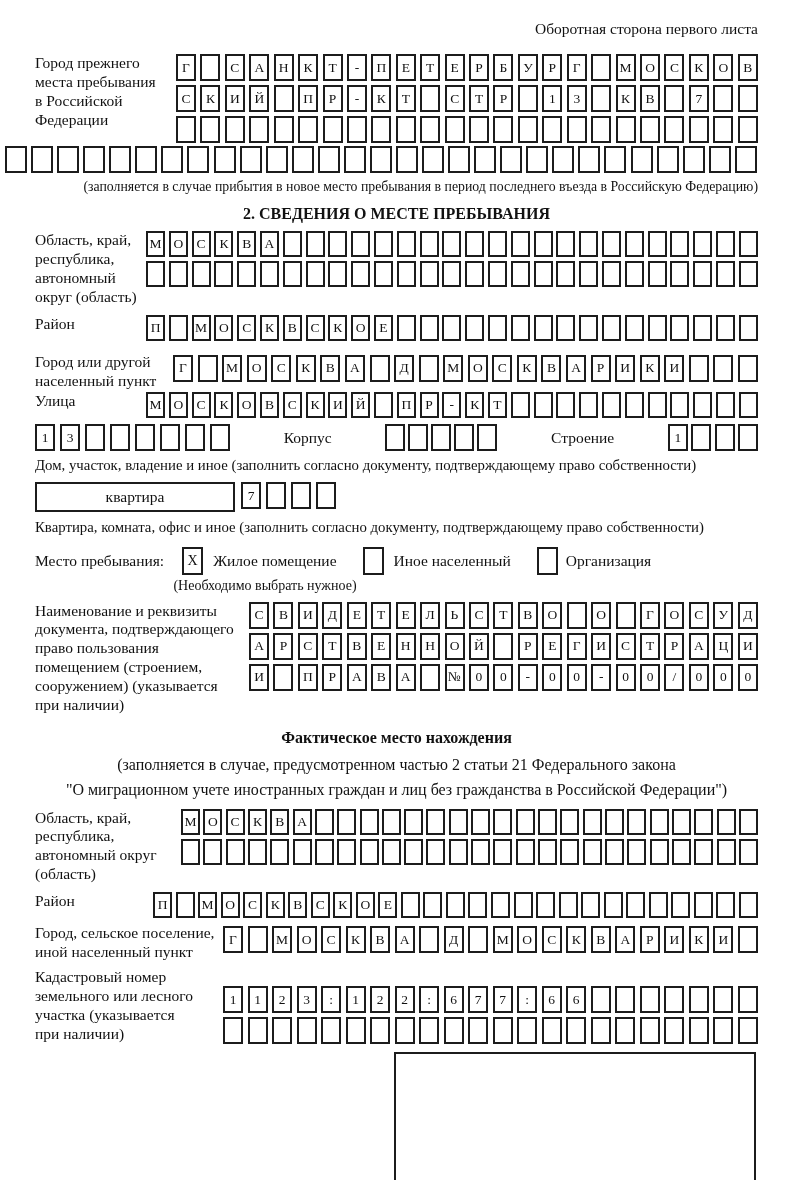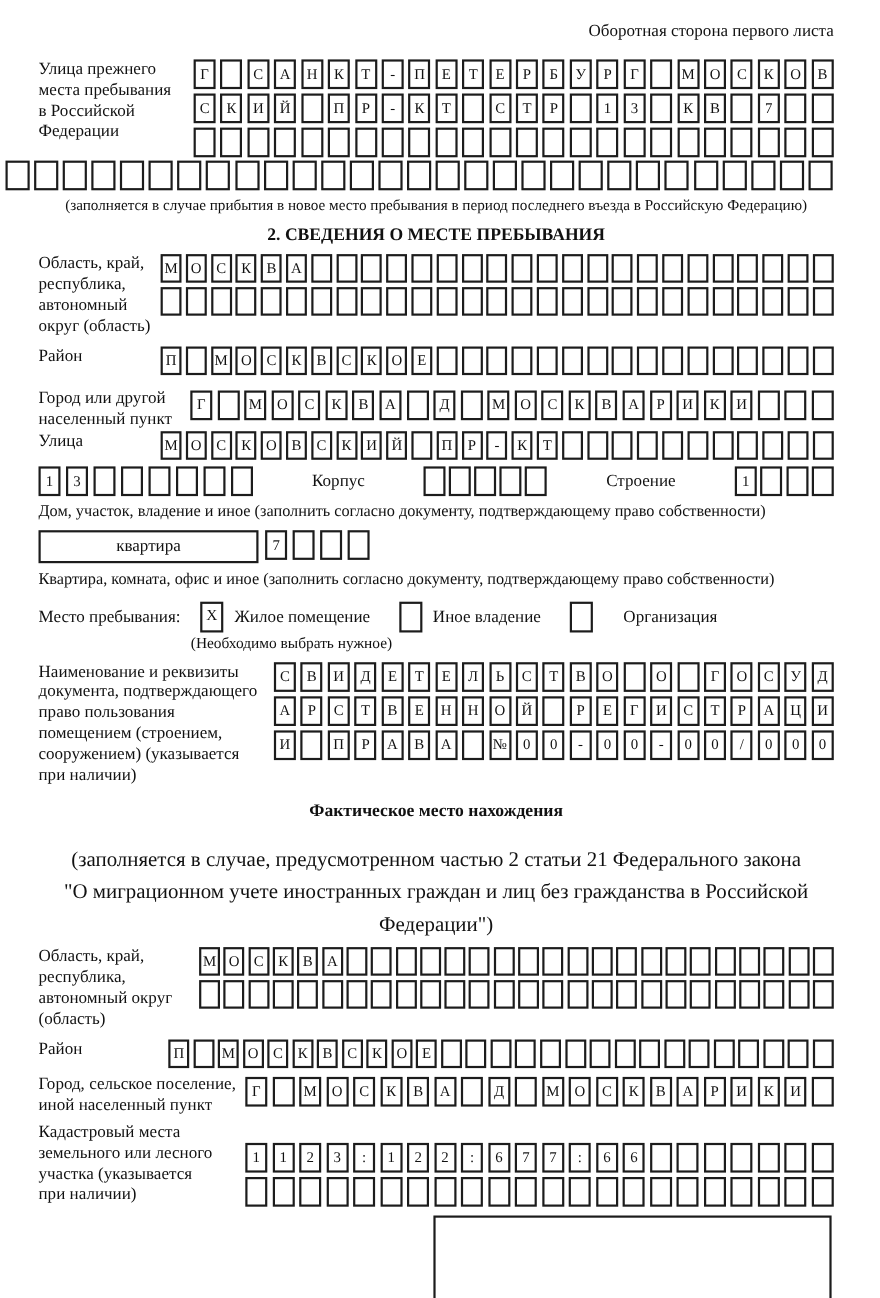--- a/index.html
+++ b/index.html
@@ -9,44 +9,44 @@
   .frow{display:flex;align-items:flex-start;}
   .flabel{font-size:15.5px;line-height:1.22;flex:0 0 auto;}
   .stack{margin-left:auto;display:flex;flex-direction:column;align-items:flex-end;row-gap:4px;}
   .boxrow{display:flex;justify-content:space-between;flex:0 0 auto;}
   .cell{box-sizing:border-box;border:2px solid #1c1c1c;width:20px;height:27px;display:flex;align-items:center;justify-content:center;font-size:13.5px;background:#fff;flex:0 0 auto;}
   .w582{width:582px;} .w752{width:752px;} .w612{width:612px;} .w585{width:585px;}
   .w509{width:509px;} .w577{width:577px;} .w605{width:605px;} .w535{width:535px;}
   .c19 .cell{width:19px;height:26px;}
   .c22 .cell{width:22px;height:27px;}
   .fullrow{margin-left:-30px;margin-top:3px;}
-  .note{font-size:13.8px;text-align:center;margin:6px 0 2px 0;}
+  .note{font-size:13.8px;text-align:right;margin:6px 0 2px 0;}
   .sect-title{font-size:16px;font-weight:bold;text-align:center;margin:10px 0 8px 0;}
   .labelbox{box-sizing:border-box;border:2px solid #1c1c1c;height:30px;display:flex;align-items:center;justify-content:center;font-size:15.5px;}
   .houserow{display:flex;align-items:center;justify-content:space-between;margin-top:6px;}
   .inline-lbl{font-size:15.5px;}
   .smallgap{display:flex;align-items:center;column-gap:5px;}
   .aptrow{display:flex;align-items:flex-start;margin-top:8px;column-gap:6px;}
   .stayrow{display:flex;align-items:center;margin-top:10px;text-align:right;}
   .chk{box-sizing:border-box;border:2px solid #1c1c1c;width:21px;height:28px;display:flex;align-items:center;justify-content:center;font-size:14px;}
   .stamp-wrap{margin-top:8px;display:flex;flex-direction:column;align-items:flex-end;}
   .stampbox{box-sizing:border-box;border:2.5px solid #1c1c1c;width:362px;height:176px;margin-right:2px;}
-  .subtitle{font-size:19px;text-align:center;line-height:1.55;}
+  .subtitle{font-size:16px;text-align:center;line-height:1.55;}
   .line{display:block;}
 </style>
 </head>
 <body>
 
 <div class="page">
 
   <div class="hdr">Оборотная сторона первого листа</div>
 
   <div class="frow">
     <div class="flabel">
-      <span class="line">Улица прежнего</span>
+      <span class="line">Город прежнего</span>
       <span class="line">места пребывания</span>
       <span class="line">в Российской</span>
       <span class="line">Федерации</span>
     </div>
     <div class="stack">
       <div class="boxrow w582">
           <div class="cell">Г</div>
           <div class="cell"></div>
           <div class="cell">С</div>
           <div class="cell">А</div>
@@ -366,23 +366,23 @@
         <div class="cell"></div>
       </div>
   </div>
   <div class="flabel" style="margin-top:6px;font-size:14.8px;">Квартира, комната, офис и иное (заполнить согласно документу, подтверждающему право собственности)</div>
 
   <div class="stayrow">
     <div class="inline-lbl" style="margin-right:18px;">Место пребывания:</div>
     <div class="chk">X</div>
     <div class="inline-lbl" style="margin:0 26px 0 10px;">Жилое помещение</div>
     <div class="chk"></div>
-    <div class="inline-lbl" style="margin:0 26px 0 10px;">Иное владение</div>
+    <div class="inline-lbl" style="margin:0 26px 0 10px;">Иное населенный</div>
     <div class="chk"></div>
-    <div class="inline-lbl" style="margin-left:28px;">Организация</div>
+    <div class="inline-lbl" style="margin-left:8px;">Организация</div>
   </div>
   <div class="note" style="width:460px;margin:3px 0 0 0;text-align:center;font-size:14px;">(Необходимо выбрать нужное)</div>
 
   <div class="frow" style="margin-top:8px;">
     <div class="flabel">
       <span class="line">Наименование и реквизиты</span>
       <span class="line">документа, подтверждающего</span>
       <span class="line">право пользования</span>
       <span class="line">помещением (строением,</span>
       <span class="line">сооружением) (указывается</span>
@@ -454,21 +454,21 @@
           <div class="cell">0</div>
           <div class="cell">0</div>
           <div class="cell">/</div>
           <div class="cell">0</div>
           <div class="cell">0</div>
           <div class="cell">0</div>
         </div>
     </div>
   </div>
 
-  <div class="sect-title" style="margin-top:14px;margin-bottom:20px;">Фактическое место нахождения</div>
+  <div class="sect-title" style="margin-top:14px;margin-bottom:6px;">Фактическое место нахождения</div>
   <div class="subtitle">
     <span class="line">(заполняется в случае, предусмотренном частью 2 статьи 21 Федерального закона</span>
     <span class="line">"О миграционном учете иностранных граждан и лиц без гражданства в Российской Федерации")</span>
   </div>
 
   <div class="frow" style="margin-top:6px;">
     <div class="flabel">
       <span class="line">Область, край,</span>
       <span class="line">республика,</span>
       <span class="line">автономный округ</span>
@@ -593,21 +593,21 @@
         <div class="cell">Р</div>
         <div class="cell">И</div>
         <div class="cell">К</div>
         <div class="cell">И</div>
         <div class="cell"></div>
       </div>
   </div>
 
   <div class="frow" style="margin-top:6px;">
     <div class="flabel">
-      <span class="line">Кадастровый места</span>
+      <span class="line">Кадастровый номер</span>
       <span class="line">земельного или лесного</span>
       <span class="line">участка (указывается</span>
       <span class="line">при наличии)</span>
     </div>
     <div class="stack" style="margin-top:18px;">
       <div class="boxrow w535">
           <div class="cell">1</div>
           <div class="cell">1</div>
           <div class="cell">2</div>
           <div class="cell">3</div>

